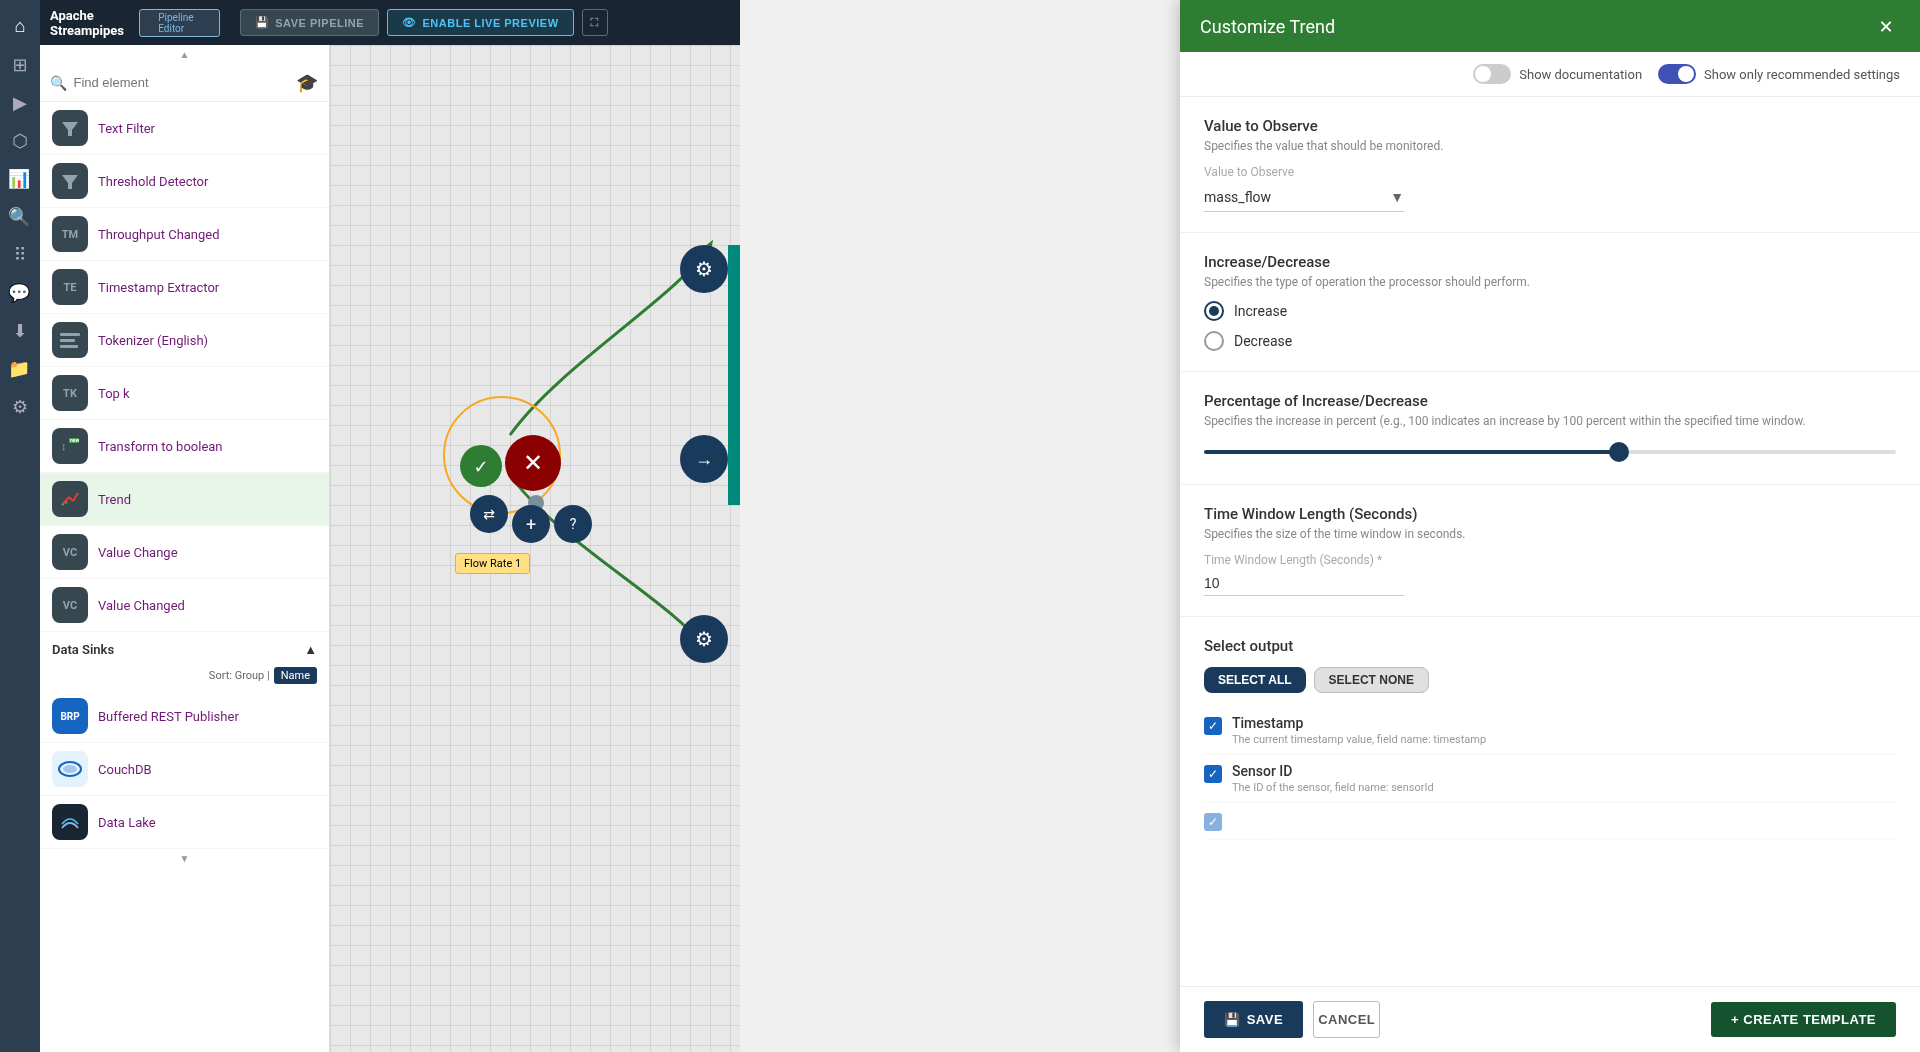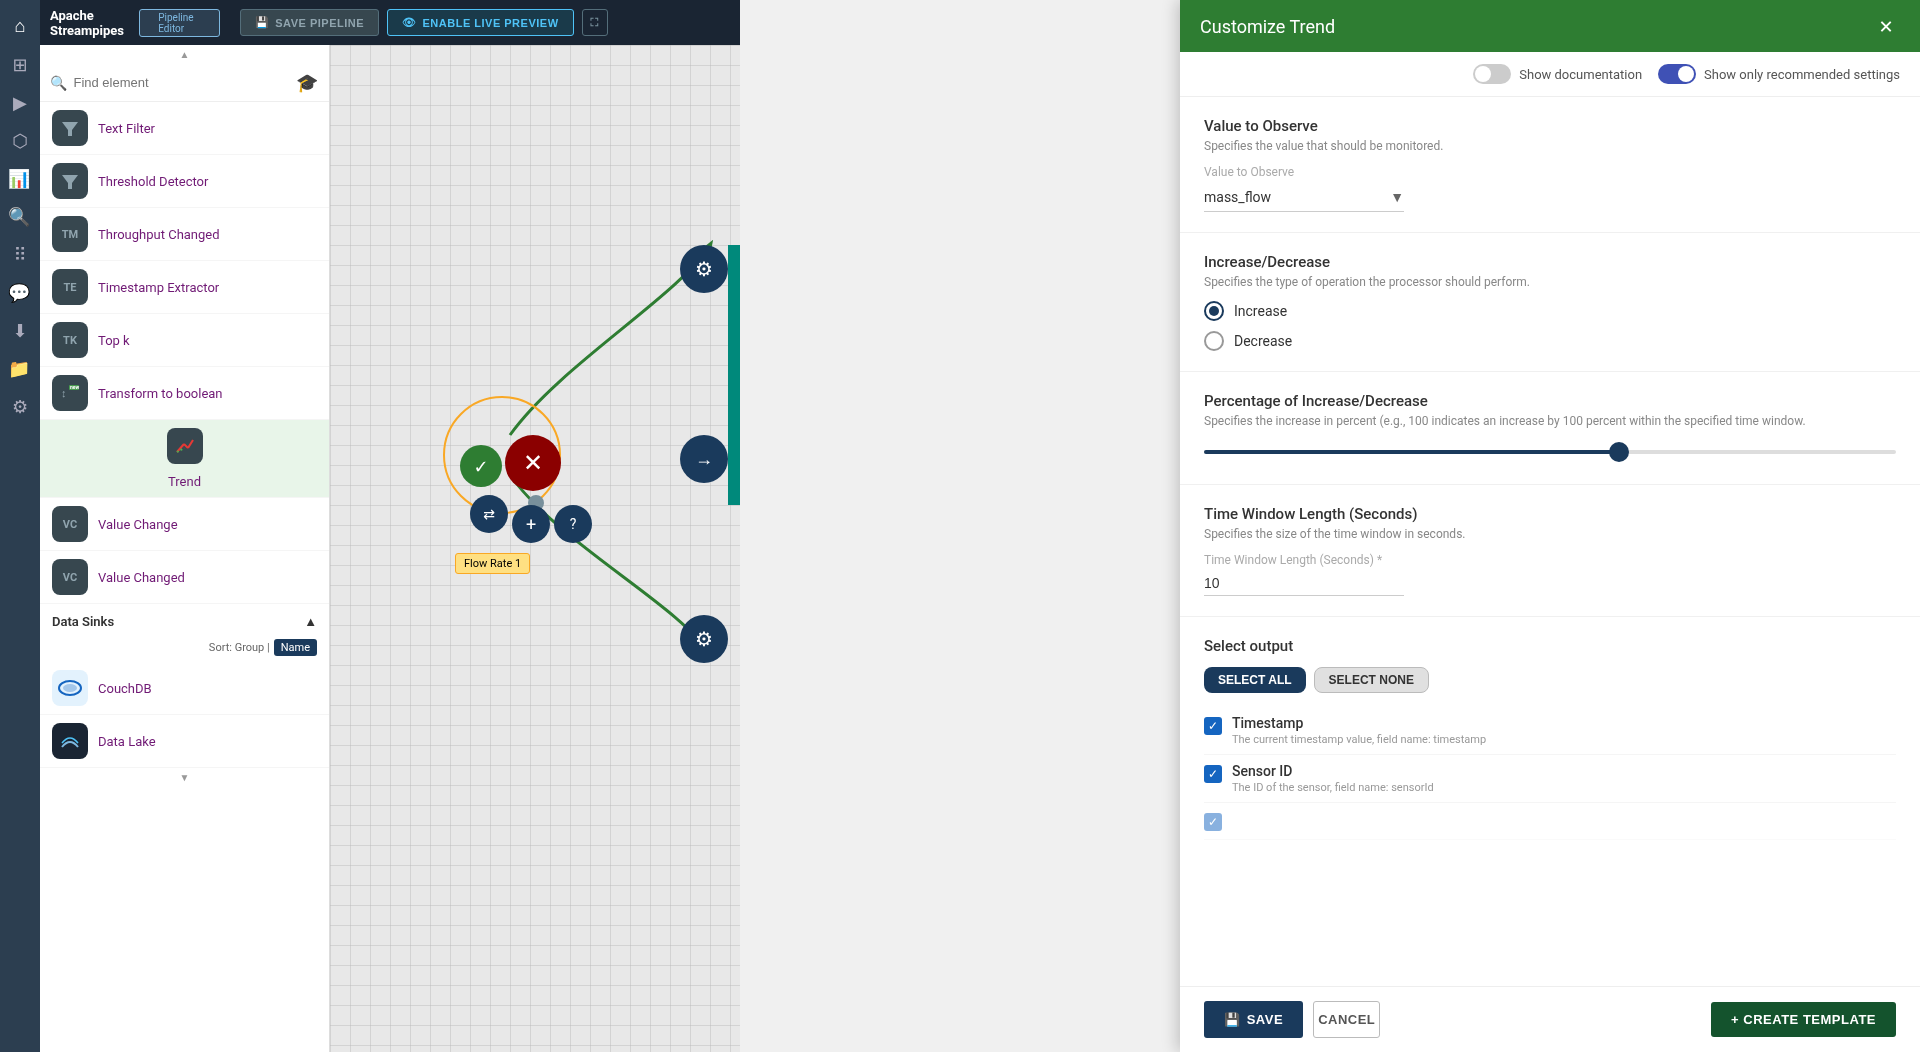--- a/index.html
+++ b/index.html
@@ -491,38 +491,48 @@
     <div class="panel-item">
       <div class="item-icon-box" style="background:#37474f; color:#90a4ae; font-size:11px; font-weight:bold;">TM</div>
       <span class="item-label">Throughput Changed</span>
     </div>
 
     <div class="panel-item">
       <div class="item-icon-box" style="background:#37474f; color:#90a4ae; font-size:11px; font-weight:bold;">TE</div>
       <span class="item-label">Timestamp Extractor</span>
     </div>
 
+    <div class="panel-item">
+      <div class="item-icon-box" style="background:#37474f;">
+        <svg width="22" height="18" viewBox="0 0 22 18">
+            <rect x="1" y="2" width="20" height="3" rx="1" fill="#90a4ae"></rect>
+            <rect x="1" y="8" width="15" height="3" rx="1" fill="#90a4ae"></rect>
+            <rect x="1" y="14" width="18" height="3" rx="1" fill="#90a4ae"></rect>
+          </svg>
+      </div>
+      <span class="item-label">Tokenizer (English)</span>
+    </div>
 
     <div class="panel-item">
       <div class="item-icon-box" style="background:#37474f; color:#90a4ae; font-size:11px; font-weight:bold;">TK</div>
       <span class="item-label">Top k</span>
     </div>
 
     <div class="panel-item">
       <div class="item-icon-box" style="background:#37474f;">
         <svg width="22" height="20" viewBox="0 0 22 20">
             <text x="2" y="14" font-size="11" fill="#90a4ae">↕</text>
             <rect x="10" y="2" width="10" height="5" rx="1" fill="#4caf50" opacity="0.8"></rect>
             <text x="11" y="6" font-size="5" fill="white">new</text>
           </svg>
       </div>
       <span class="item-label">Transform to boolean</span>
     </div>
 
-    <div class="panel-item" style="background:#e8f5e9;flex-direction:column;">
+    <div class="panel-item" style="background:#e8f5e9;">
       <div class="item-icon-box" style="background:#37474f;">
         <svg width="22" height="20" viewBox="0 0 22 20">
             <line x1="3" y1="16" x2="10" y2="8" stroke="#e53935" stroke-width="2"></line>
             <line x1="10" y1="8" x2="14" y2="12" stroke="#e53935" stroke-width="2"></line>
             <line x1="14" y1="12" x2="19" y2="4" stroke="#e53935" stroke-width="2"></line>
             <line x1="3" y1="16" x2="10" y2="12" stroke="#4caf50" stroke-width="2" stroke-dasharray="2"></line>
           </svg>
       </div>
       <span class="item-label">Trend</span>
     </div>
@@ -540,20 +550,24 @@
 
   <div class="section-header">
     <span>Data Sinks</span>
     <span style="cursor:pointer;">▲</span>
   </div>
   <div class="sort-bar">
     <span>Sort: Group |</span>
     <span class="sort-active">Name</span>
   </div>
 
+  <div class="panel-item">
+    <div class="item-icon-box" style="background:#1565c0; color:white; font-size:10px; font-weight:bold;">BRP</div>
+    <span class="item-label">Buffered REST Publisher</span>
+  </div>
   <div class="panel-item">
     <div class="item-icon-box" style="background:#e3f2fd;">
       <svg width="28" height="28" viewBox="0 0 28 28">
           <ellipse cx="14" cy="14" rx="11" ry="7" fill="none" stroke="#1565c0" stroke-width="2"></ellipse>
           <ellipse cx="14" cy="14" rx="7" ry="4" fill="#1565c0" opacity="0.3"></ellipse>
         </svg>
     </div>
     <span class="item-label">CouchDB</span>
   </div>
   <div class="panel-item">

